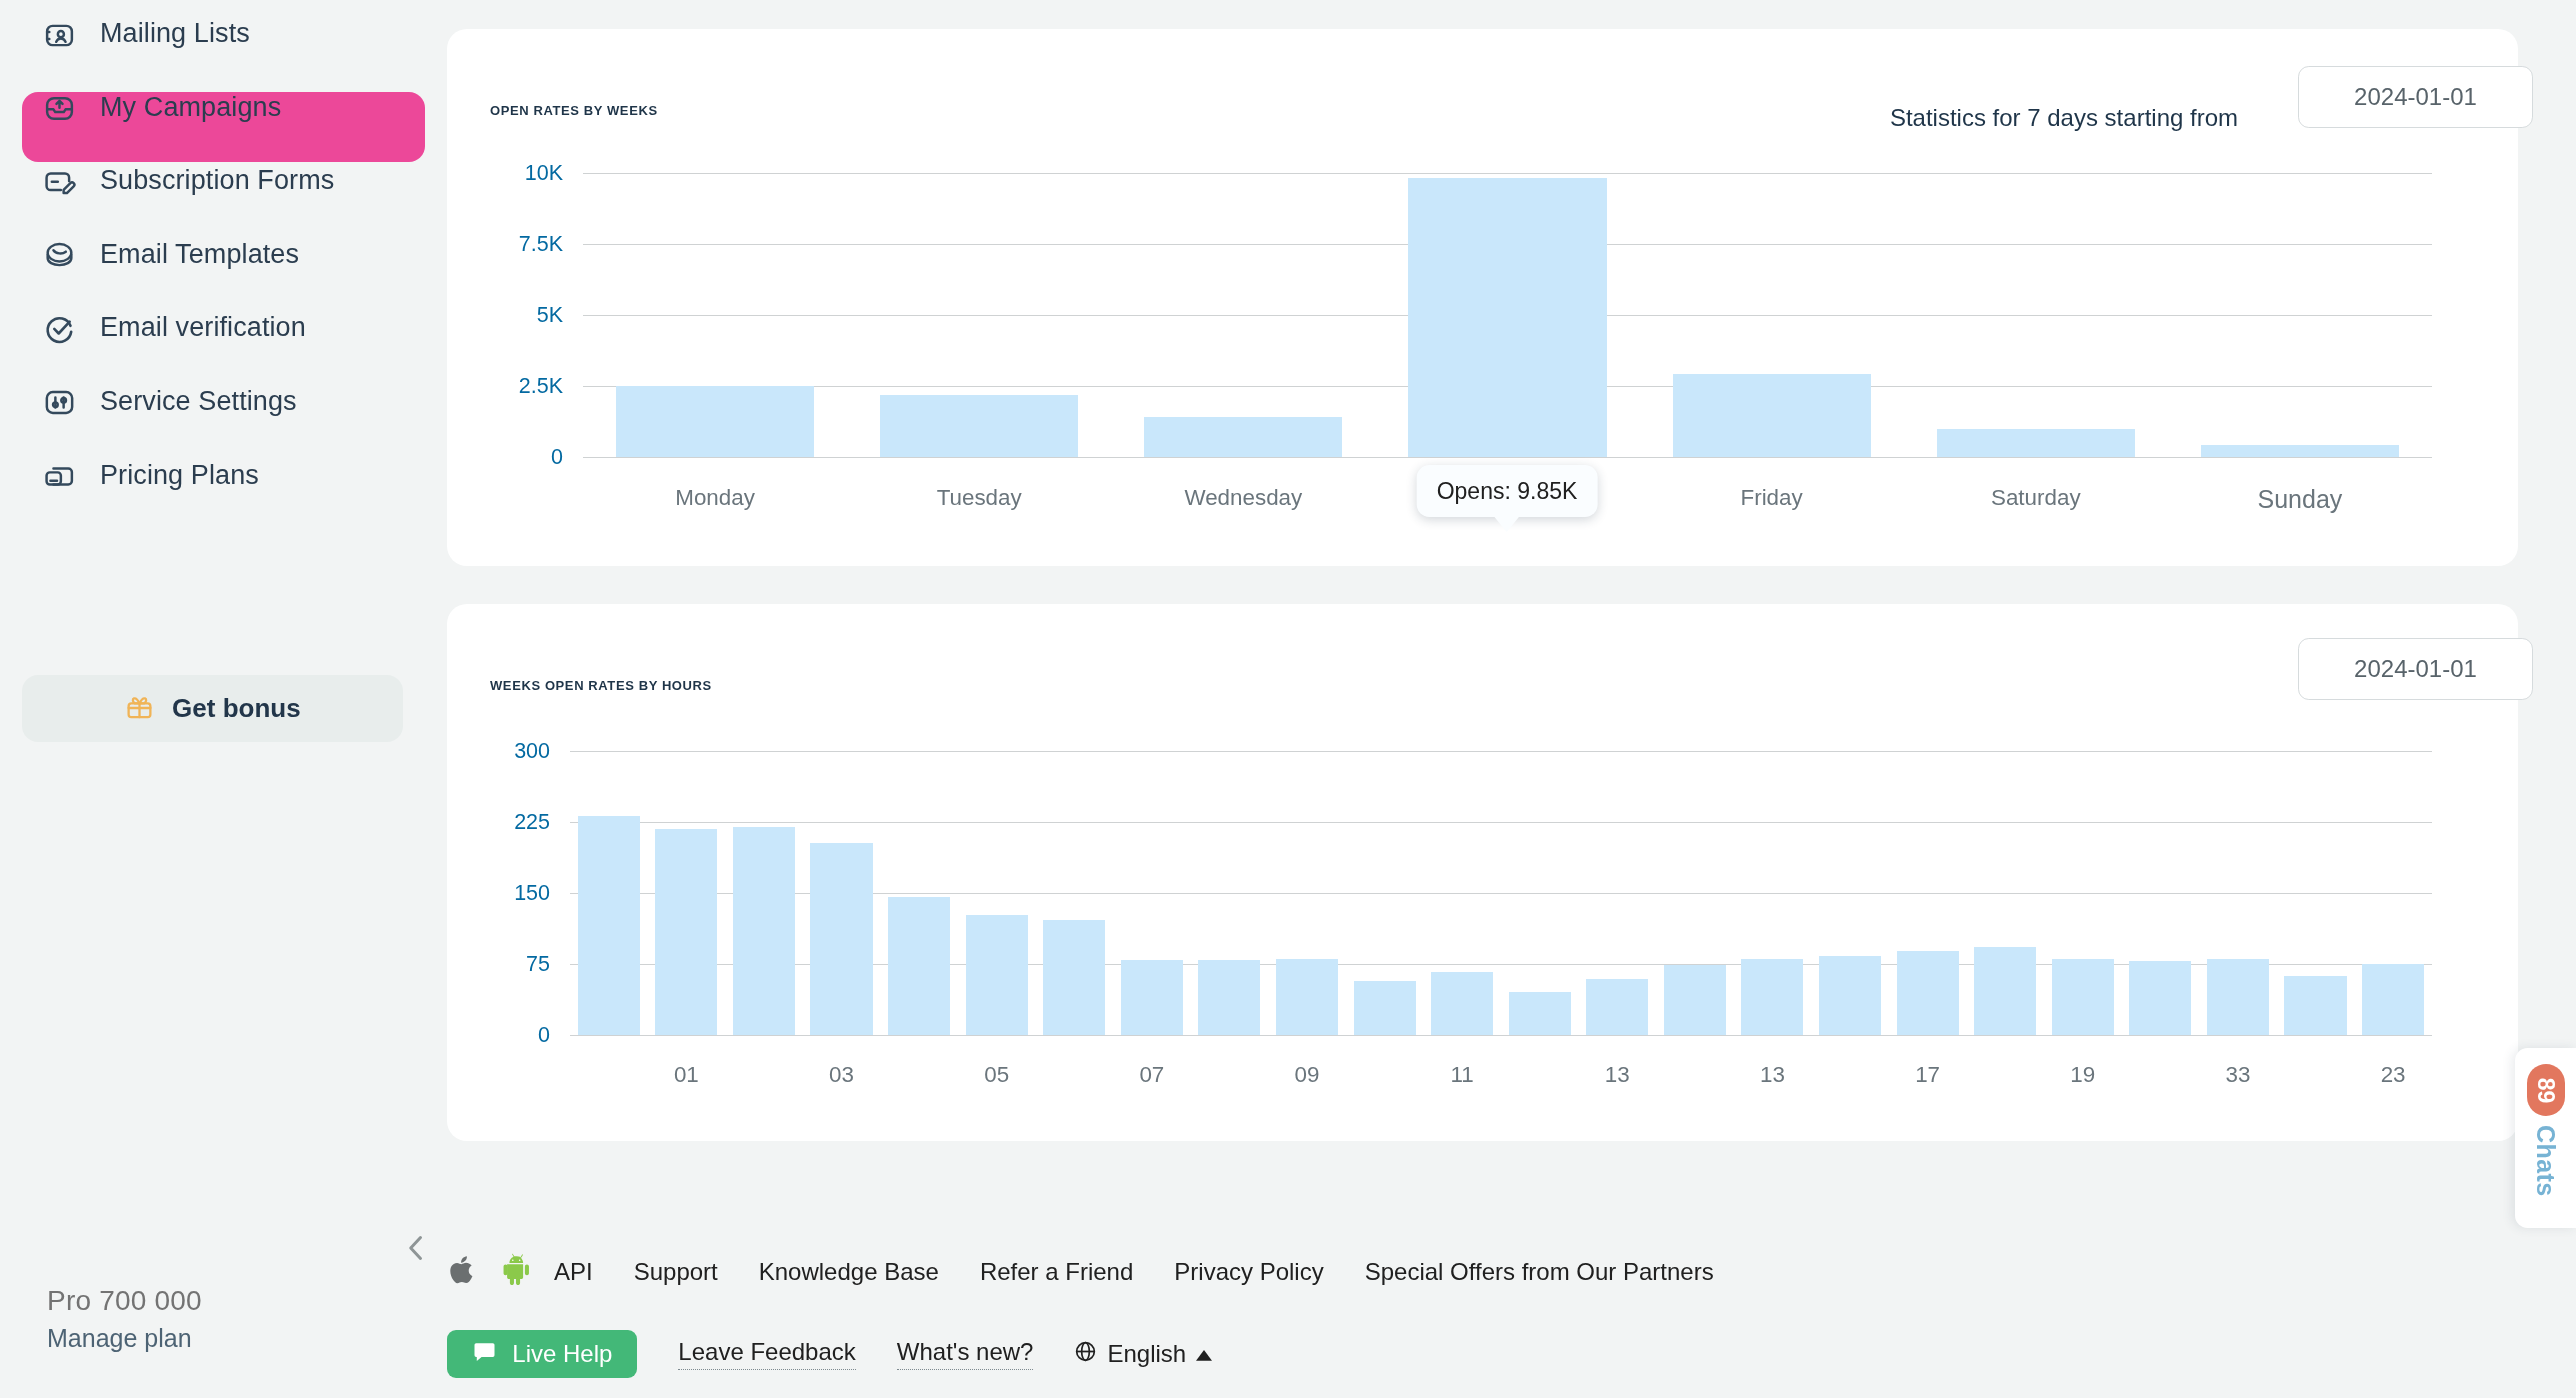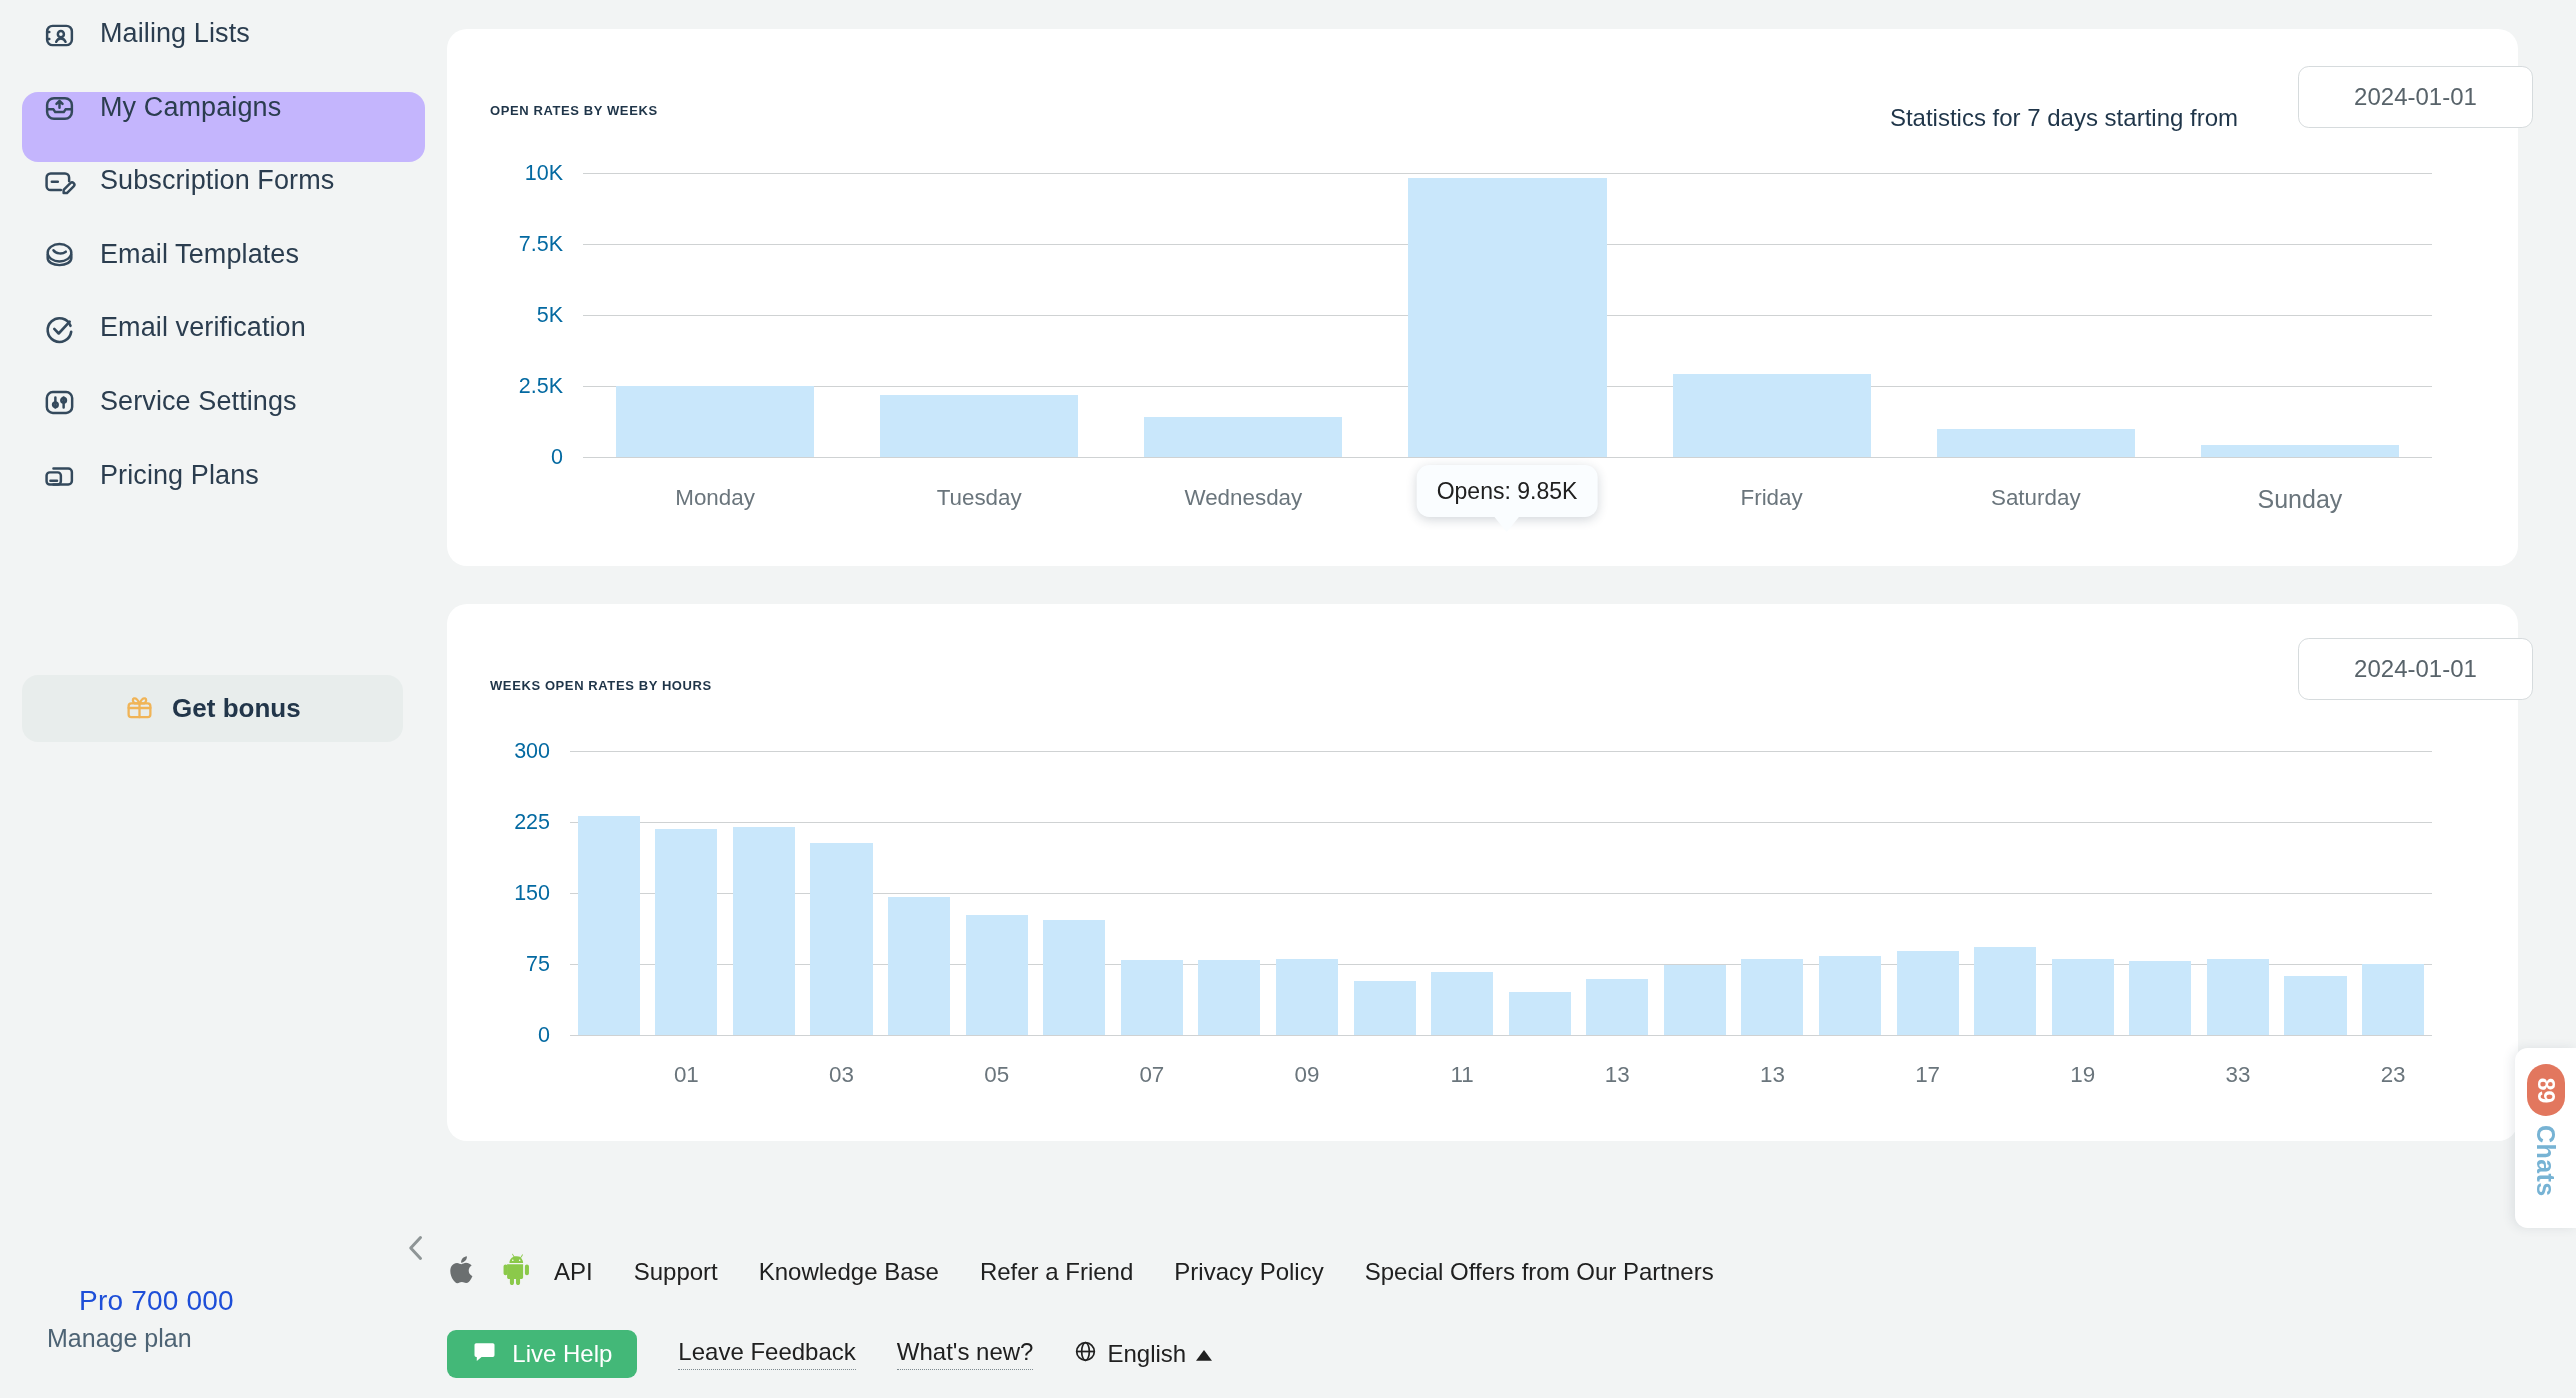--- a/index.html
+++ b/index.html
@@ -20,21 +20,21 @@
   .nav-list { position: absolute; left: 0; top: 18px; width: 447px; }
   .nav-item {
     display: flex; align-items: flex-start;
     height: 70px;
     margin: 0 22.4px 3.6px 22.4px;
     padding-left: 20.6px;
     border-radius: 16px;
     cursor: pointer;
     gap: 23px;
   }
-  .nav-item.active { background: #c4b5fd; }
+  .nav-item.active { background: #ec4899; }
   .nav-icon {
     width: 34px; height: 34px;
     display: flex; align-items: center; justify-content: center;
     color: #34495c; flex: 0 0 34px;
   }
   .nav-icon svg { width: 33px; height: 33px; display: block; }
   .nav-label {
     font-size: 27px; color: #2b3d4f; letter-spacing: 0.1px;
     white-space: nowrap;
   }
@@ -49,21 +49,21 @@
   .bonus-btn .gift { color: #f0b457; display: block; }
   .bonus-label { font-size: 26px; color: #22364a; font-weight: 700; }
 
   .collapse-chevron {
     position: absolute; left: 398px; top: 1230px;
     width: 36px; height: 36px; cursor: pointer;
     color: #8e9596;
   }
 
   .plan-block { position: absolute; left: 47px; top: 1285px; }
-  .plan-name { font-size: 28px; color: #1d4ed8; letter-spacing: 0.2px; margin-left: 32px; }
+  .plan-name { font-size: 28px; color: #737373; letter-spacing: 0.2px; }
   .plan-manage { font-size: 25px; color: #4d6374; margin-top: 7.2px; cursor: pointer; }
 
   
   .card {
     position: absolute;
     background: #ffffff;
     border-radius: 20px;
     left: 447px; width: 2071px;
   }
   #card-weeks { top: 29px; height: 537px; }

